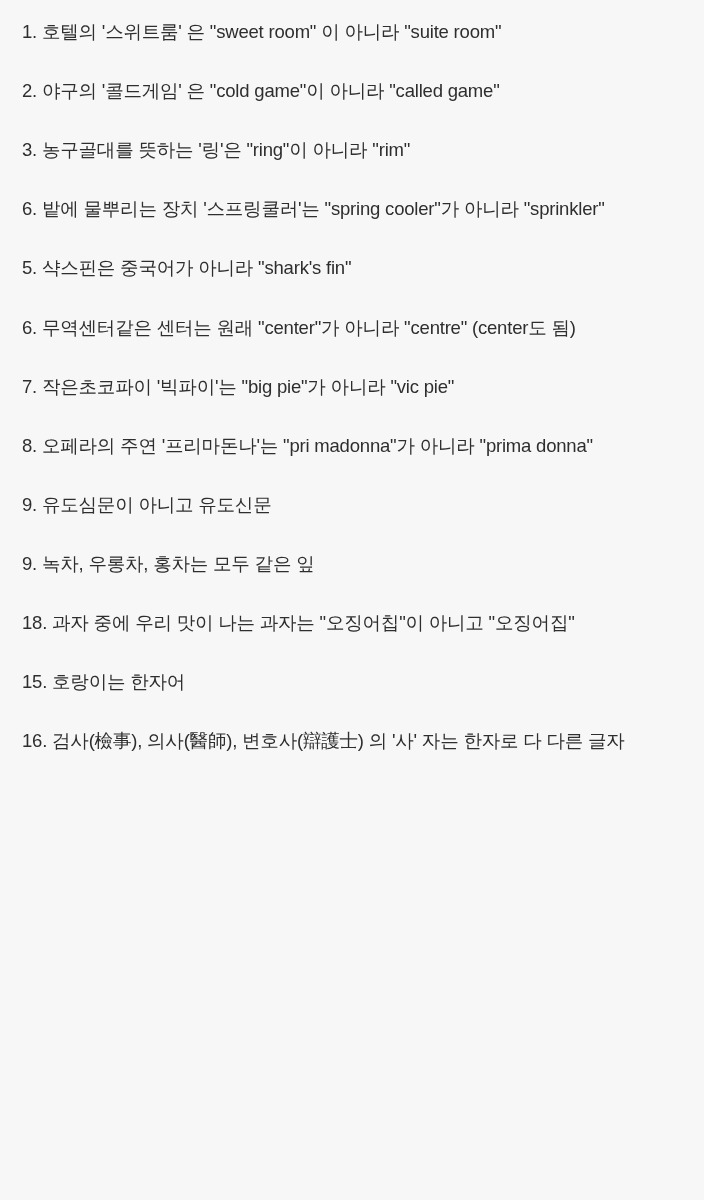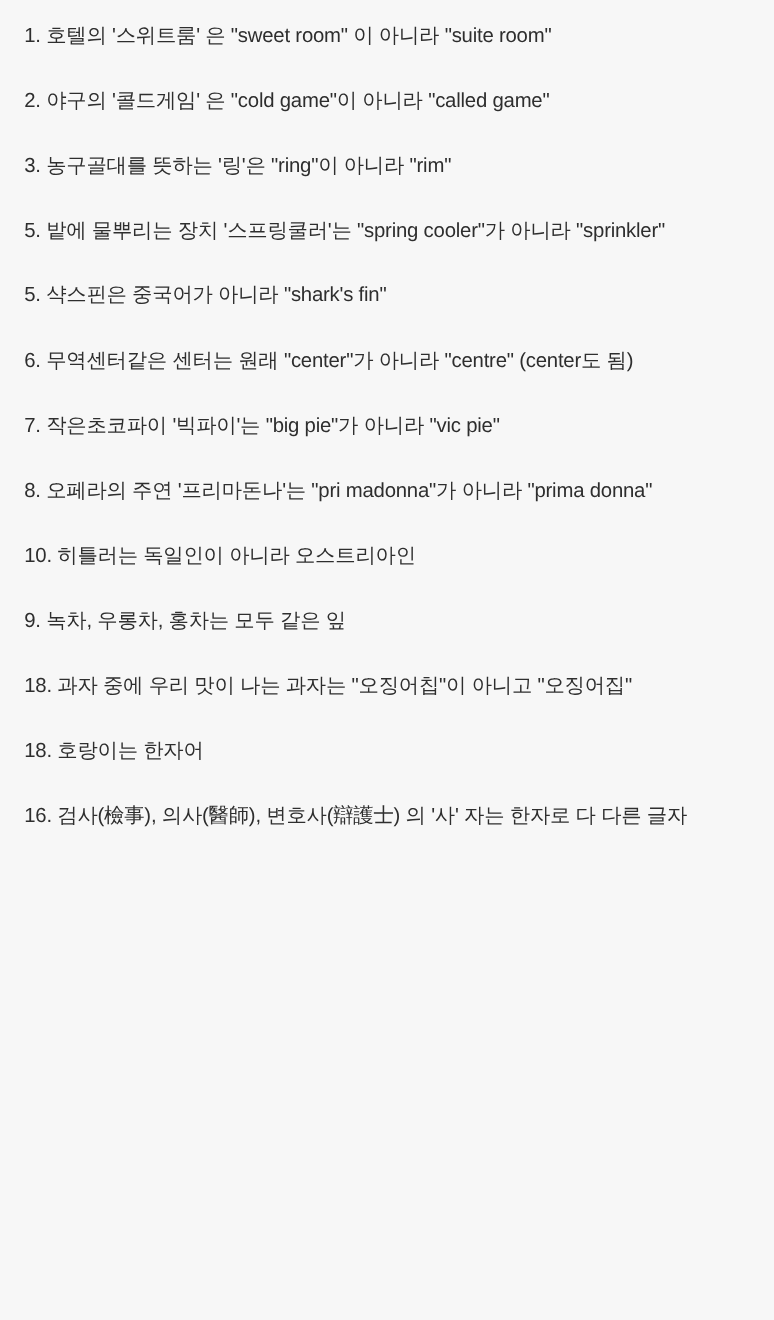--- a/index.html
+++ b/index.html
@@ -37,24 +37,24 @@
   }
 </style>
 </head>
 <body>
 
 <div class="page">
   <div class="list">
     <p class="item">1. 호텔의 '스위트룸' 은 "sweet room" 이 아니라 "suite room"</p>
     <p class="item">2. 야구의 '콜드게임' 은 "cold game"이 아니라 "called game"</p>
     <p class="item">3. 농구골대를 뜻하는 '링'은 "ring"이 아니라 "rim"</p>
-    <p class="item">5. 밭에 물뿌리는 장치 '스프링쿨러'는 "spring cooler"가 아니라 "sprinkler"</p>
+    <p class="item">6. 밭에 물뿌리는 장치 '스프링쿨러'는 "spring cooler"가 아니라 "sprinkler"</p>
     <p class="item">5. 샥스핀은 중국어가 아니라 "shark's fin"</p>
     <p class="item">6. 무역센터같은 센터는 원래 "center"가 아니라 "centre" (center도 됨)</p>
     <p class="item">7. 작은초코파이 '빅파이'는 "big pie"가 아니라 "vic pie"</p>
     <p class="item">8. 오페라의 주연 '프리마돈나'는 "pri madonna"가 아니라 "prima donna"</p>
-    <p class="item">10. 히틀러는 독일인이 아니라 오스트리아인</p>
+    <p class="item">9. 유도심문이 아니고 유도신문</p>
     <p class="item">9. 녹차, 우롱차, 홍차는 모두 같은 잎</p>
     <p class="item">18. 과자 중에 우리 맛이 나는 과자는 "오징어칩"이 아니고 "오징어집"</p>
-    <p class="item">18. 호랑이는 한자어</p>
+    <p class="item">15. 호랑이는 한자어</p>
     <p class="item">16. 검사(檢事), 의사(醫師), 변호사(辯護士) 의 '사' 자는 한자로 다 다른 글자</p>
   </div>
 </div>
 
 </body></html>

